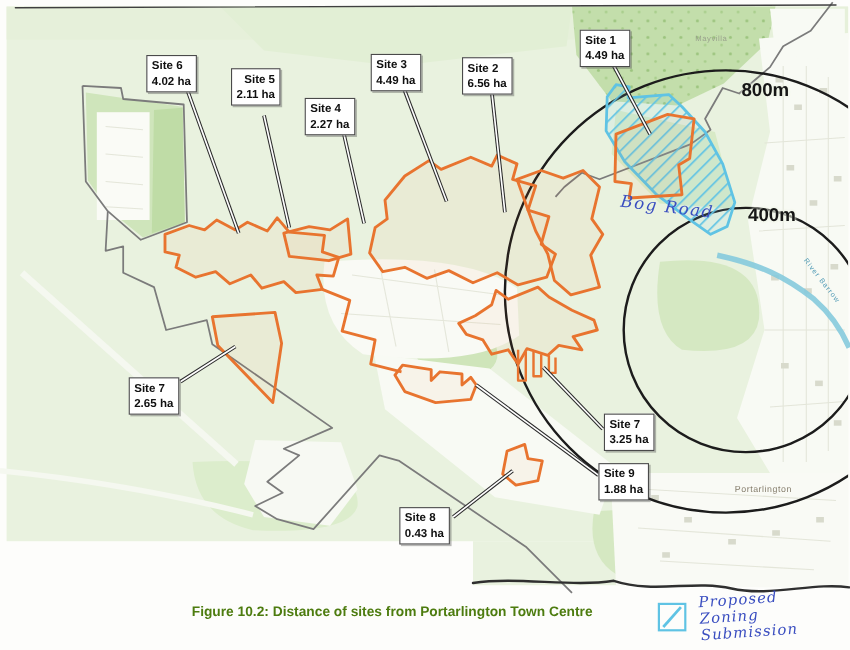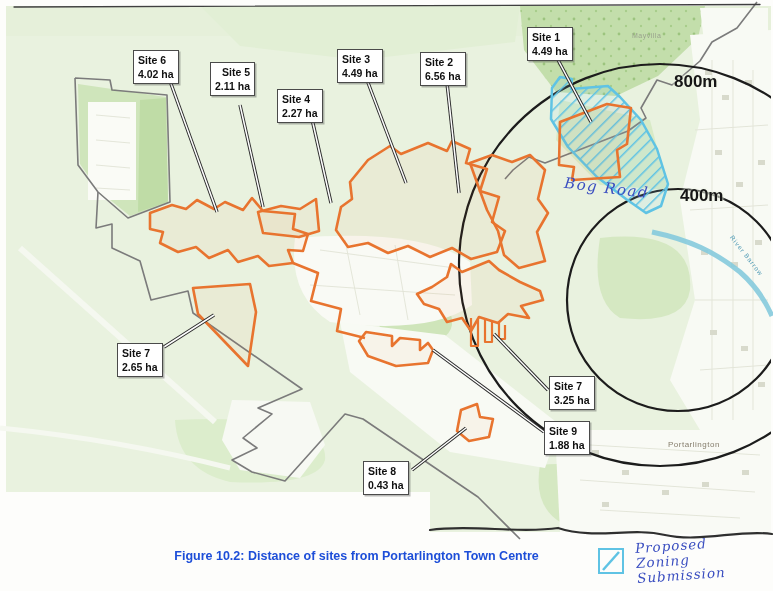--- a/index.html
+++ b/index.html
@@ -18,21 +18,21 @@
   .river-label{position:absolute;color:#4f9ab5;font-size:6.5px;transform:rotate(52deg);letter-spacing:1px;}
   .handwriting{position:absolute;color:#3a4ec0;font-family:"DejaVu Serif",serif;
         font-style:italic;letter-spacing:1.5px;}
   #bog-road{left:564px;top:179px;font-size:15px;transform:rotate(7deg);}
   #proposed-note{left:636px;top:538px;font-size:13.5px;line-height:15px;transform:rotate(-4deg);letter-spacing:1px;}
   #proposed-note span{display:block;}
   .legend-row{position:absolute;left:10px;top:497px;display:flex;align-items:center;}
   .legend-swatch{width:28px;height:15px;background:#ffffff;border:3px solid #e8742f;margin-right:9px;}
   .legend-text{font-size:11px;color:#1a1a1a;}
   #caption{position:absolute;left:0;right:60px;top:549px;text-align:center;
-        font-weight:bold;font-size:12.5px;color:#1d4ed8;}
+        font-weight:bold;font-size:12.5px;color:#4d7c0f;}
   .zoning-swatch{position:absolute;left:598px;top:548px;width:22px;height:22px;
         border:2.5px solid #5fc3e4;background:transparent;}
   .zoning-swatch svg{position:absolute;left:0;top:0;}
 </style>
 </head>
 <body>
 
 <div id="page">
 
 <svg width="773" height="591" viewBox="0 0 773 591">

